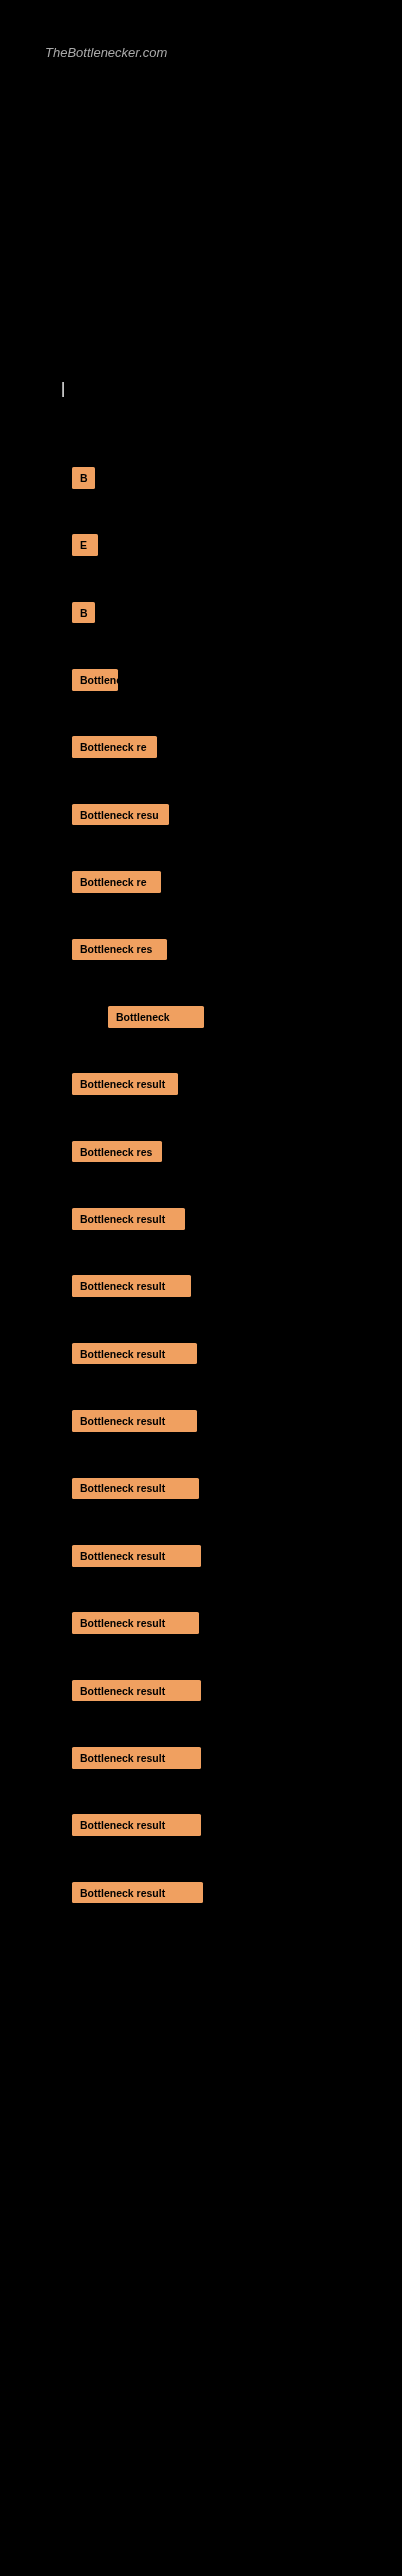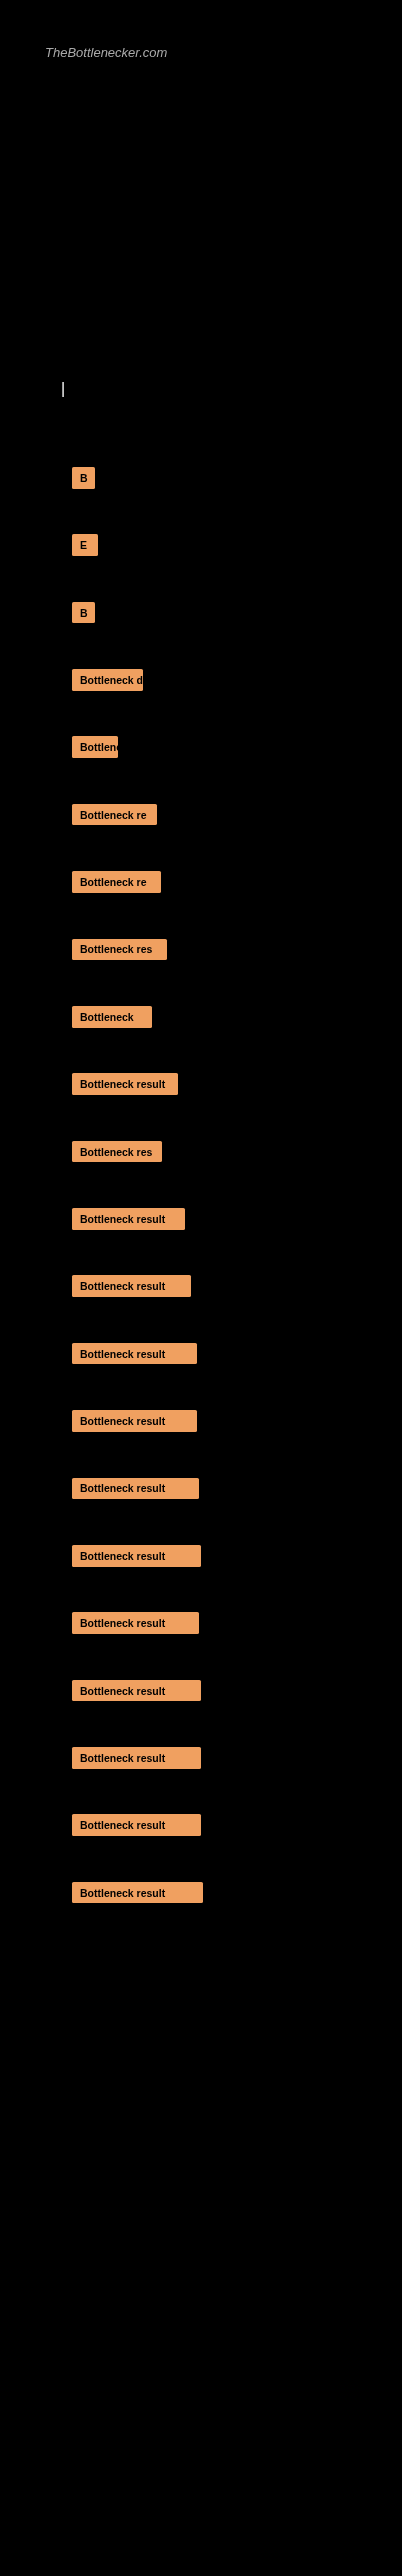--- a/index.html
+++ b/index.html
@@ -55,21 +55,21 @@
     .row-1 .result-item { width: 22.5px; overflow: hidden; }
     .row-2 .result-item { width: 26px; overflow: hidden; }
     .row-3 .result-item { width: 22.5px; overflow: hidden; }
     .row-4 .result-item { width: 48px; overflow: hidden; }
     .row-5 .result-item { width: 71px; overflow: hidden; }
     .row-6 .result-item { width: 46px; overflow: hidden; }
     .row-7 .result-item { width: 85px; overflow: hidden; }
     .row-8 .result-item { width: 97px; overflow: hidden; }
     .row-9 .result-item { width: 89px; overflow: hidden; }
     .row-10 .result-item { width: 95px; overflow: hidden; }
-    .row-11 .result-item { width: 80px; overflow: hidden; }
+    .row-11 .result-item { width: 96px; overflow: hidden; margin-left: 36px; }
     .row-12 .result-item { width: 106px; overflow: hidden; }
     .row-13 .result-item { width: 90px; overflow: hidden; }
     .row-14 .result-item { width: 113px; overflow: hidden; }
     .row-15 .result-item { width: 119px; overflow: hidden; }
     .row-16 .result-item { width: 125px; overflow: hidden; }
     .row-17 .result-item { width: 125px; overflow: hidden; }
     .row-18 .result-item { width: 127px; overflow: hidden; }
     .row-19 .result-item { width: 129px; overflow: hidden; }
     .row-20 .result-item { width: 127px; overflow: hidden; }
     .row-21 .result-item { width: 129px; overflow: hidden; }
@@ -85,23 +85,23 @@
 </div>
 
 <div class="main-content">
   <div class="cursor-indicator">|</div>
 
   <div id="results-container">
 
   <div class="result-row row-1"><span class="result-item">B</span></div>
       <div class="result-row row-2"><span class="result-item">E</span></div>
       <div class="result-row row-3"><span class="result-item">B</span></div>
-      <div class="result-row row-5"><span class="result-item">Bottleneck d</span></div>
       <div class="result-row row-6"><span class="result-item">Bottlene</span></div>
       <div class="result-row row-7"><span class="result-item">Bottleneck re</span></div>
+      <div class="result-row row-8"><span class="result-item">Bottleneck resu</span></div>
       <div class="result-row row-9"><span class="result-item">Bottleneck re</span></div>
       <div class="result-row row-10"><span class="result-item">Bottleneck res</span></div>
       <div class="result-row row-11"><span class="result-item">Bottleneck</span></div>
       <div class="result-row row-12"><span class="result-item">Bottleneck result</span></div>
       <div class="result-row row-13"><span class="result-item">Bottleneck res</span></div>
       <div class="result-row row-14"><span class="result-item">Bottleneck result</span></div>
       <div class="result-row row-15"><span class="result-item">Bottleneck result</span></div>
       <div class="result-row row-16"><span class="result-item">Bottleneck result</span></div>
       <div class="result-row row-17"><span class="result-item">Bottleneck result</span></div>
       <div class="result-row row-18"><span class="result-item">Bottleneck result</span></div>

